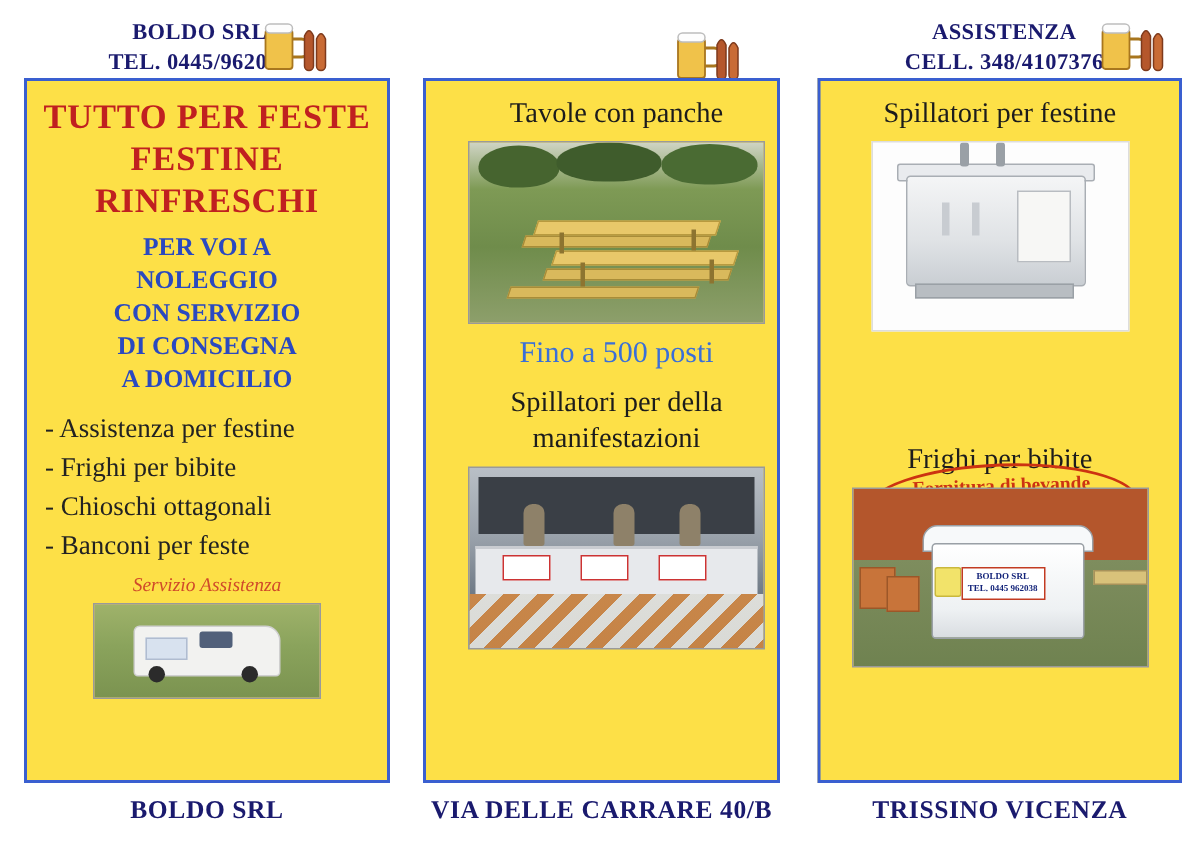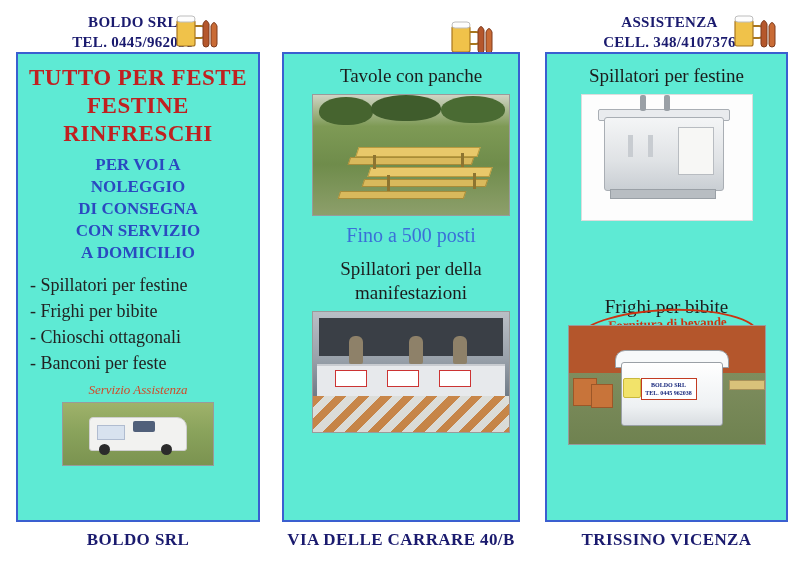--- a/index.html
+++ b/index.html
@@ -48,21 +48,21 @@
     height: 40px;
   }
   .mug-1 { left: 175px; top: 2px; }
   .mug-2 { left: 450px; top: 8px; }
   .mug-3 { left: 733px; top: 2px; }
 
   
   .panel {
     position: absolute;
     border: 2px solid #3a5fd0;
-    background: #5eead4;
+    background: #fde047;
     box-sizing: border-box;
   }
   .panel-1 { left: 16px;  top: 52px;  width: 244px; height: 470px; }
   .panel-2 { left: 282px; top: 52px;  width: 238px; height: 470px; padding-left: 20px; }
   .panel-3 { left: 545px; top: 52px;  width: 243px; height: 470px; }
 
   
   .p1-title {
     margin: 10px 6px 0 6px;
     text-align: center;
@@ -350,26 +350,26 @@
 
   <div class="panel panel-1">
     <div class="p1-title">
       <div>TUTTO PER FESTE</div>
       <div>FESTINE</div>
       <div>RINFRESCHI</div>
     </div>
     <div class="p1-sub">
       <div>PER VOI A</div>
       <div>NOLEGGIO</div>
+      <div>CON SERVIZIO</div>
       <div>DI CONSEGNA</div>
-      <div>CON SERVIZIO</div>
       <div>A DOMICILIO</div>
     </div>
     <div class="p1-list">
-      <div>- Spillatori per festine</div>
+      <div>- Assistenza per festine</div>
       <div>- Frighi per bibite</div>
       <div>- Chioschi ottagonali</div>
       <div>- Banconi per feste</div>
     </div>
     <div class="p1-assist">Servizio Assistenza</div>
 
     <div class="photo ph-van">
       <div class="van-body"></div>
       <div class="van-win"></div>
       <div class="van-logo"></div>

